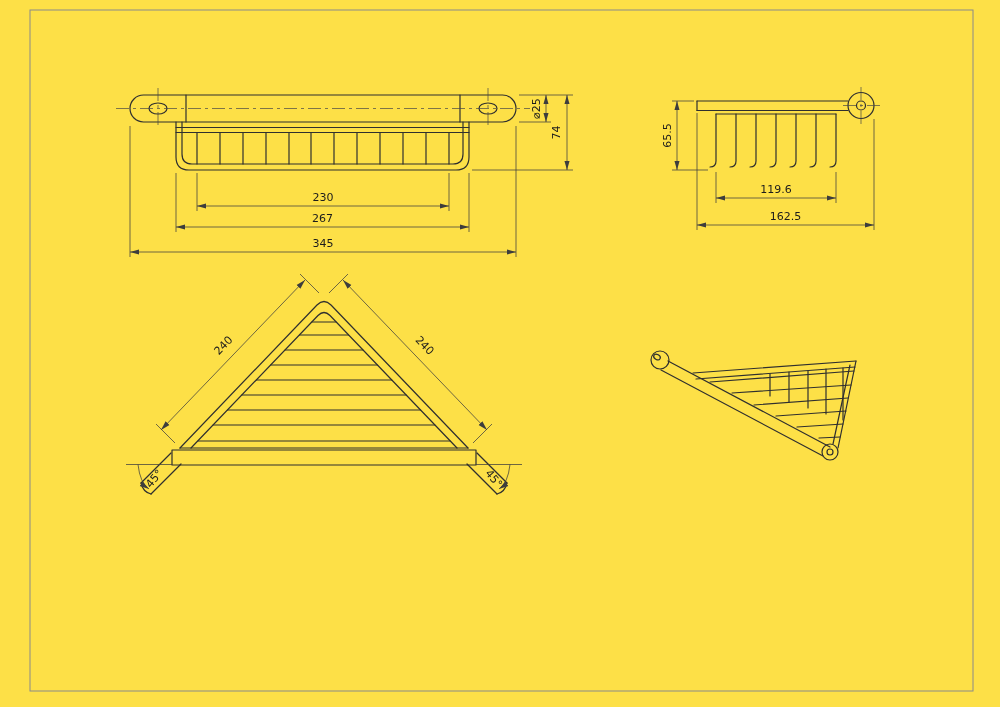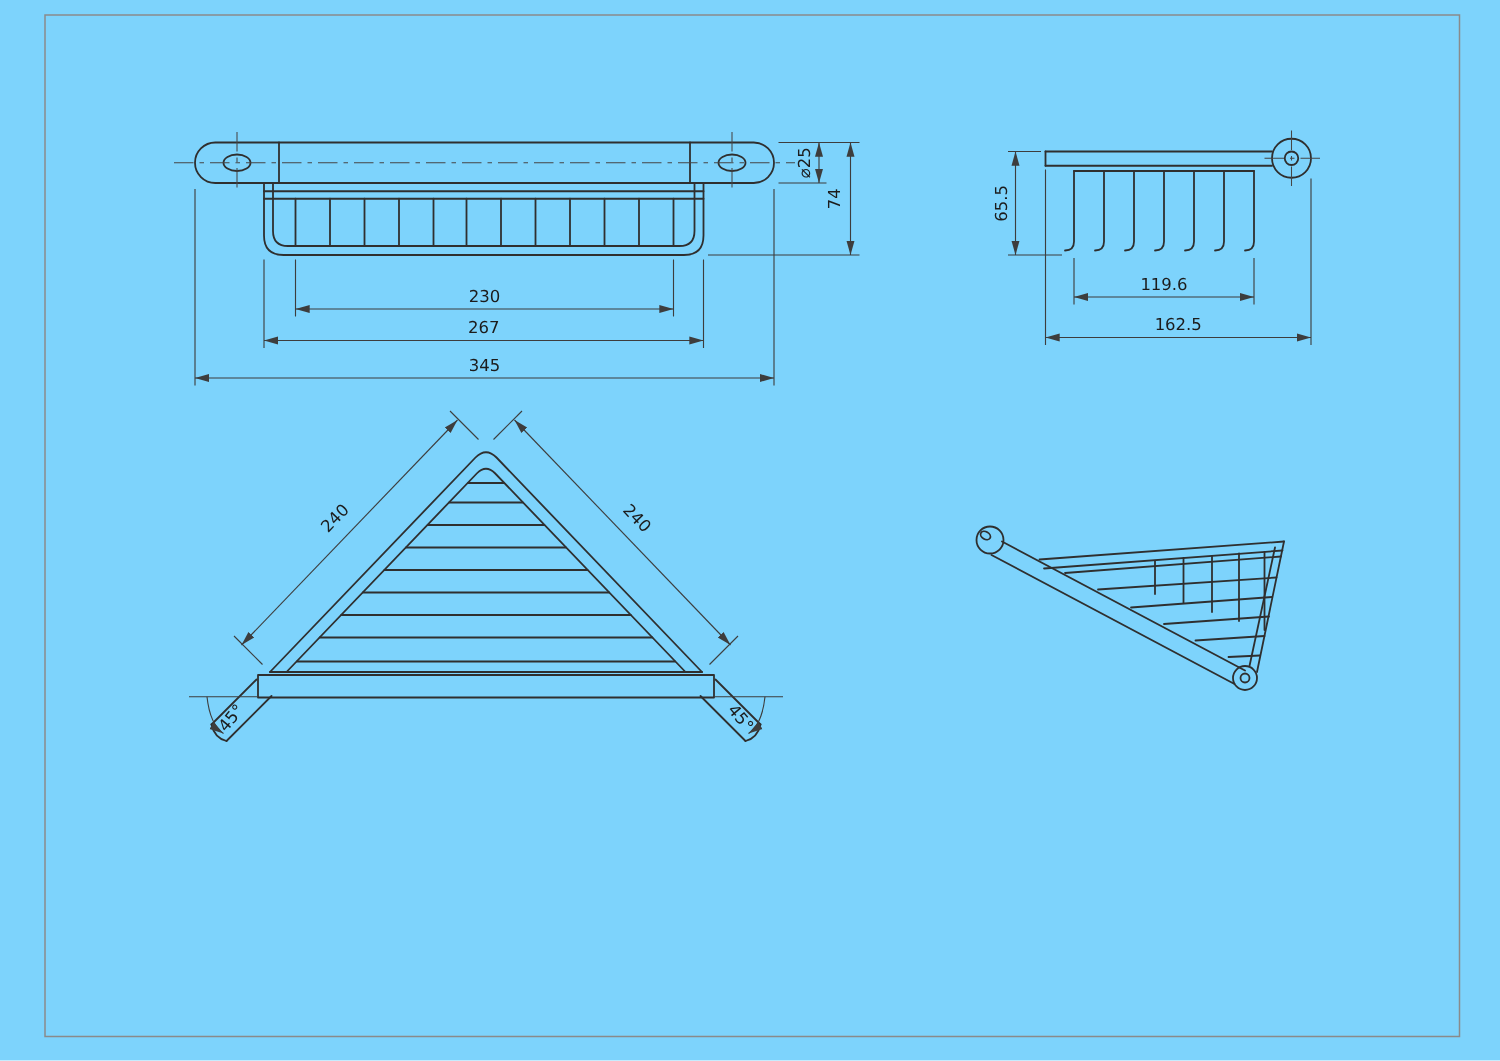--- a/index.html
+++ b/index.html
@@ -1,16 +1,16 @@
 <!DOCTYPE html>
 <html><head>
 <meta charset="utf-8">
 <style>
   html,body { margin:0; padding:0; background:#ffffff; }
-  .page { position:relative; width:1000px; height:707px; background:#7dd3fc; overflow:hidden;
+  .page { position:relative; width:1000px; height:707px; background:#fde047; overflow:hidden;
           font-family:"DejaVu Sans", sans-serif; }
   svg { position:absolute; left:0; top:0; }
   .obj  { stroke:#2f2f2f; stroke-width:1.2; fill:none; stroke-linecap:round; stroke-linejoin:round; }
   .thin { stroke:#3d3d3d; stroke-width:0.75; fill:none; }
   .cl   { stroke:#464646; stroke-width:0.7; fill:none; stroke-dasharray:13 4 3 4; }
   .dml  { stroke:#3d3d3d; stroke-width:0.75; fill:none;
           marker-start:url(#arw); marker-end:url(#arw); }
   .ae   { stroke:#3d3d3d; stroke-width:0.75; fill:none; marker-end:url(#arw); }
   .frame{ stroke:#8a8a8a; stroke-width:1; fill:none; }
   text.dimtxt { font:11px "DejaVu Sans", sans-serif; fill:#1c1c1c; text-anchor:middle; }

